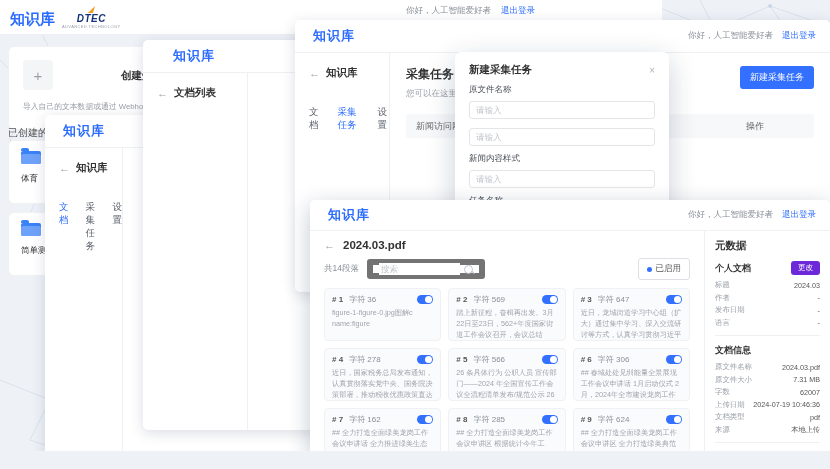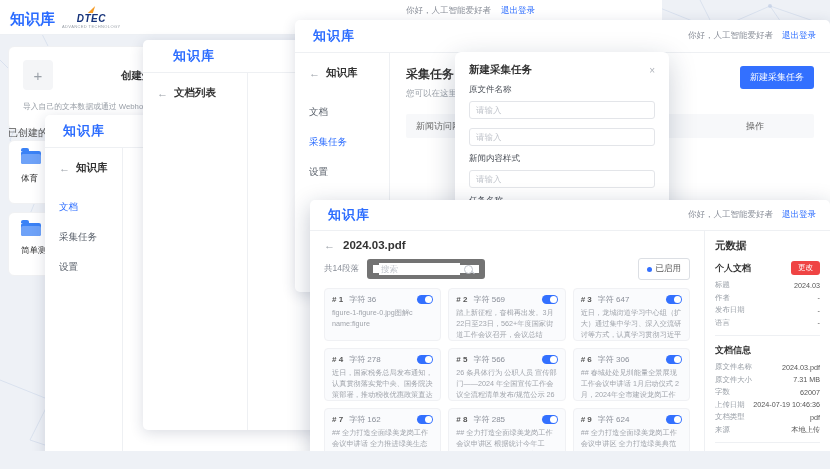--- a/index.html
+++ b/index.html
@@ -12,21 +12,21 @@
   .win{position:absolute;background:#fff;border-radius:5px;box-shadow:0 3px 14px rgba(30,45,80,.16);overflow:hidden;}
   .win-header{height:32px;display:flex;align-items:center;border-bottom:1px solid #eef0f3;}
   .logo{color:#2b6cff;font-weight:bold;font-size:13px;padding-left:18px;letter-spacing:1px;}
   .hdr-right{margin-left:auto;display:flex;align-items:center;gap:9px;padding-right:14px;}
   .greeting{font-size:8.5px;color:#8a8f99;}
   .logout{font-size:8.5px;color:#2b6cff;cursor:pointer;}
   .win-body{display:flex;height:calc(100% - 33px);}
   .side{border-right:1px solid #eef0f3;padding:13px 0 0 14px;box-sizing:border-box;flex-shrink:0;}
   .back-row{display:flex;align-items:center;gap:6px;font-size:10.5px;color:#333;font-weight:bold;}
   .back-arrow{color:#9aa0a8;font-size:11px;font-weight:normal;}
-  .nav{margin-top:26px;display:flex;flex-direction:column;gap:17px;}
+  .nav{margin-top:26px;display:flex;flex-direction:row;gap:17px;}
   .nav-item{font-size:9.5px;color:#5a616b;cursor:pointer;}
   .nav-item.active{color:#2b6cff;}
   
   .base-header{position:absolute;left:0;top:0;width:662px;height:34px;background:#fff;border-bottom:1px solid #edf0f4;z-index:1;display:flex;align-items:center;}
   .base-brand{display:flex;align-items:flex-end;gap:7px;padding-left:10px;}
   .base-title{color:#2b6cff;font-weight:bold;font-size:15px;}
   .dtec{display:flex;flex-direction:column;line-height:1;}
   .dtec-top{display:flex;align-items:center;gap:1px;flex-direction:column;}
   .logo-arrow{width:0;height:0;border-left:5px solid transparent;border-bottom:7px solid #f59a23;transform:skewX(-18deg);}
   .dtec-text{font-size:10px;font-weight:bold;font-style:italic;color:#16337a;letter-spacing:.5px;}
@@ -86,21 +86,21 @@
   .c-id{font-size:8px;font-weight:bold;color:#555;}
   .c-chars{font-size:8px;color:#8a8f99;}
   .toggle{margin-left:auto;width:16px;height:9px;border-radius:5px;background:#3370ff;position:relative;cursor:pointer;flex-shrink:0;}
   .toggle .knob{position:absolute;right:1px;top:1px;width:7px;height:7px;border-radius:50%;background:#fff;}
   .c-text{margin-top:3px;font-size:7.2px;color:#a0a4ab;line-height:1.5;height:33px;overflow:hidden;}
   
   .meta-panel{width:126px;border-left:1px solid #eef0f3;padding:8px 10px;box-sizing:border-box;overflow:hidden;flex-shrink:0;}
   .meta-title{font-size:10.5px;font-weight:bold;color:#333;}
   .meta-sec-head{display:flex;align-items:center;margin-top:8px;}
   .meta-sec-title{font-size:9px;font-weight:bold;color:#333;}
-  .btn-mini{margin-left:auto;background:#ef4444;color:#fff;border:none;border-radius:3px;font-size:7.5px;padding:2px 7px;cursor:pointer;font-family:inherit;}
+  .btn-mini{margin-left:auto;background:#6d28d9;color:#fff;border:none;border-radius:3px;font-size:7.5px;padding:2px 7px;cursor:pointer;font-family:inherit;}
   .m-rows{margin-top:4px;}
   .m-row{display:flex;align-items:center;height:12.5px;}
   .m-label{font-size:7.4px;color:#9aa0a8;flex:1;white-space:nowrap;}
   .m-value{font-size:7.2px;color:#555;text-align:right;white-space:nowrap;}
   .m-div{border-top:1px solid #eef0f3;margin:6px 0 0;}
   
   #win-kb{left:45px;top:115px;width:265px;height:345px;z-index:2;}
   #win-kb .side{width:78px;}
   #win-kb .logo{padding-left:18px;}
   #win-doclist{left:143px;top:40px;width:262px;height:390px;z-index:3;}

